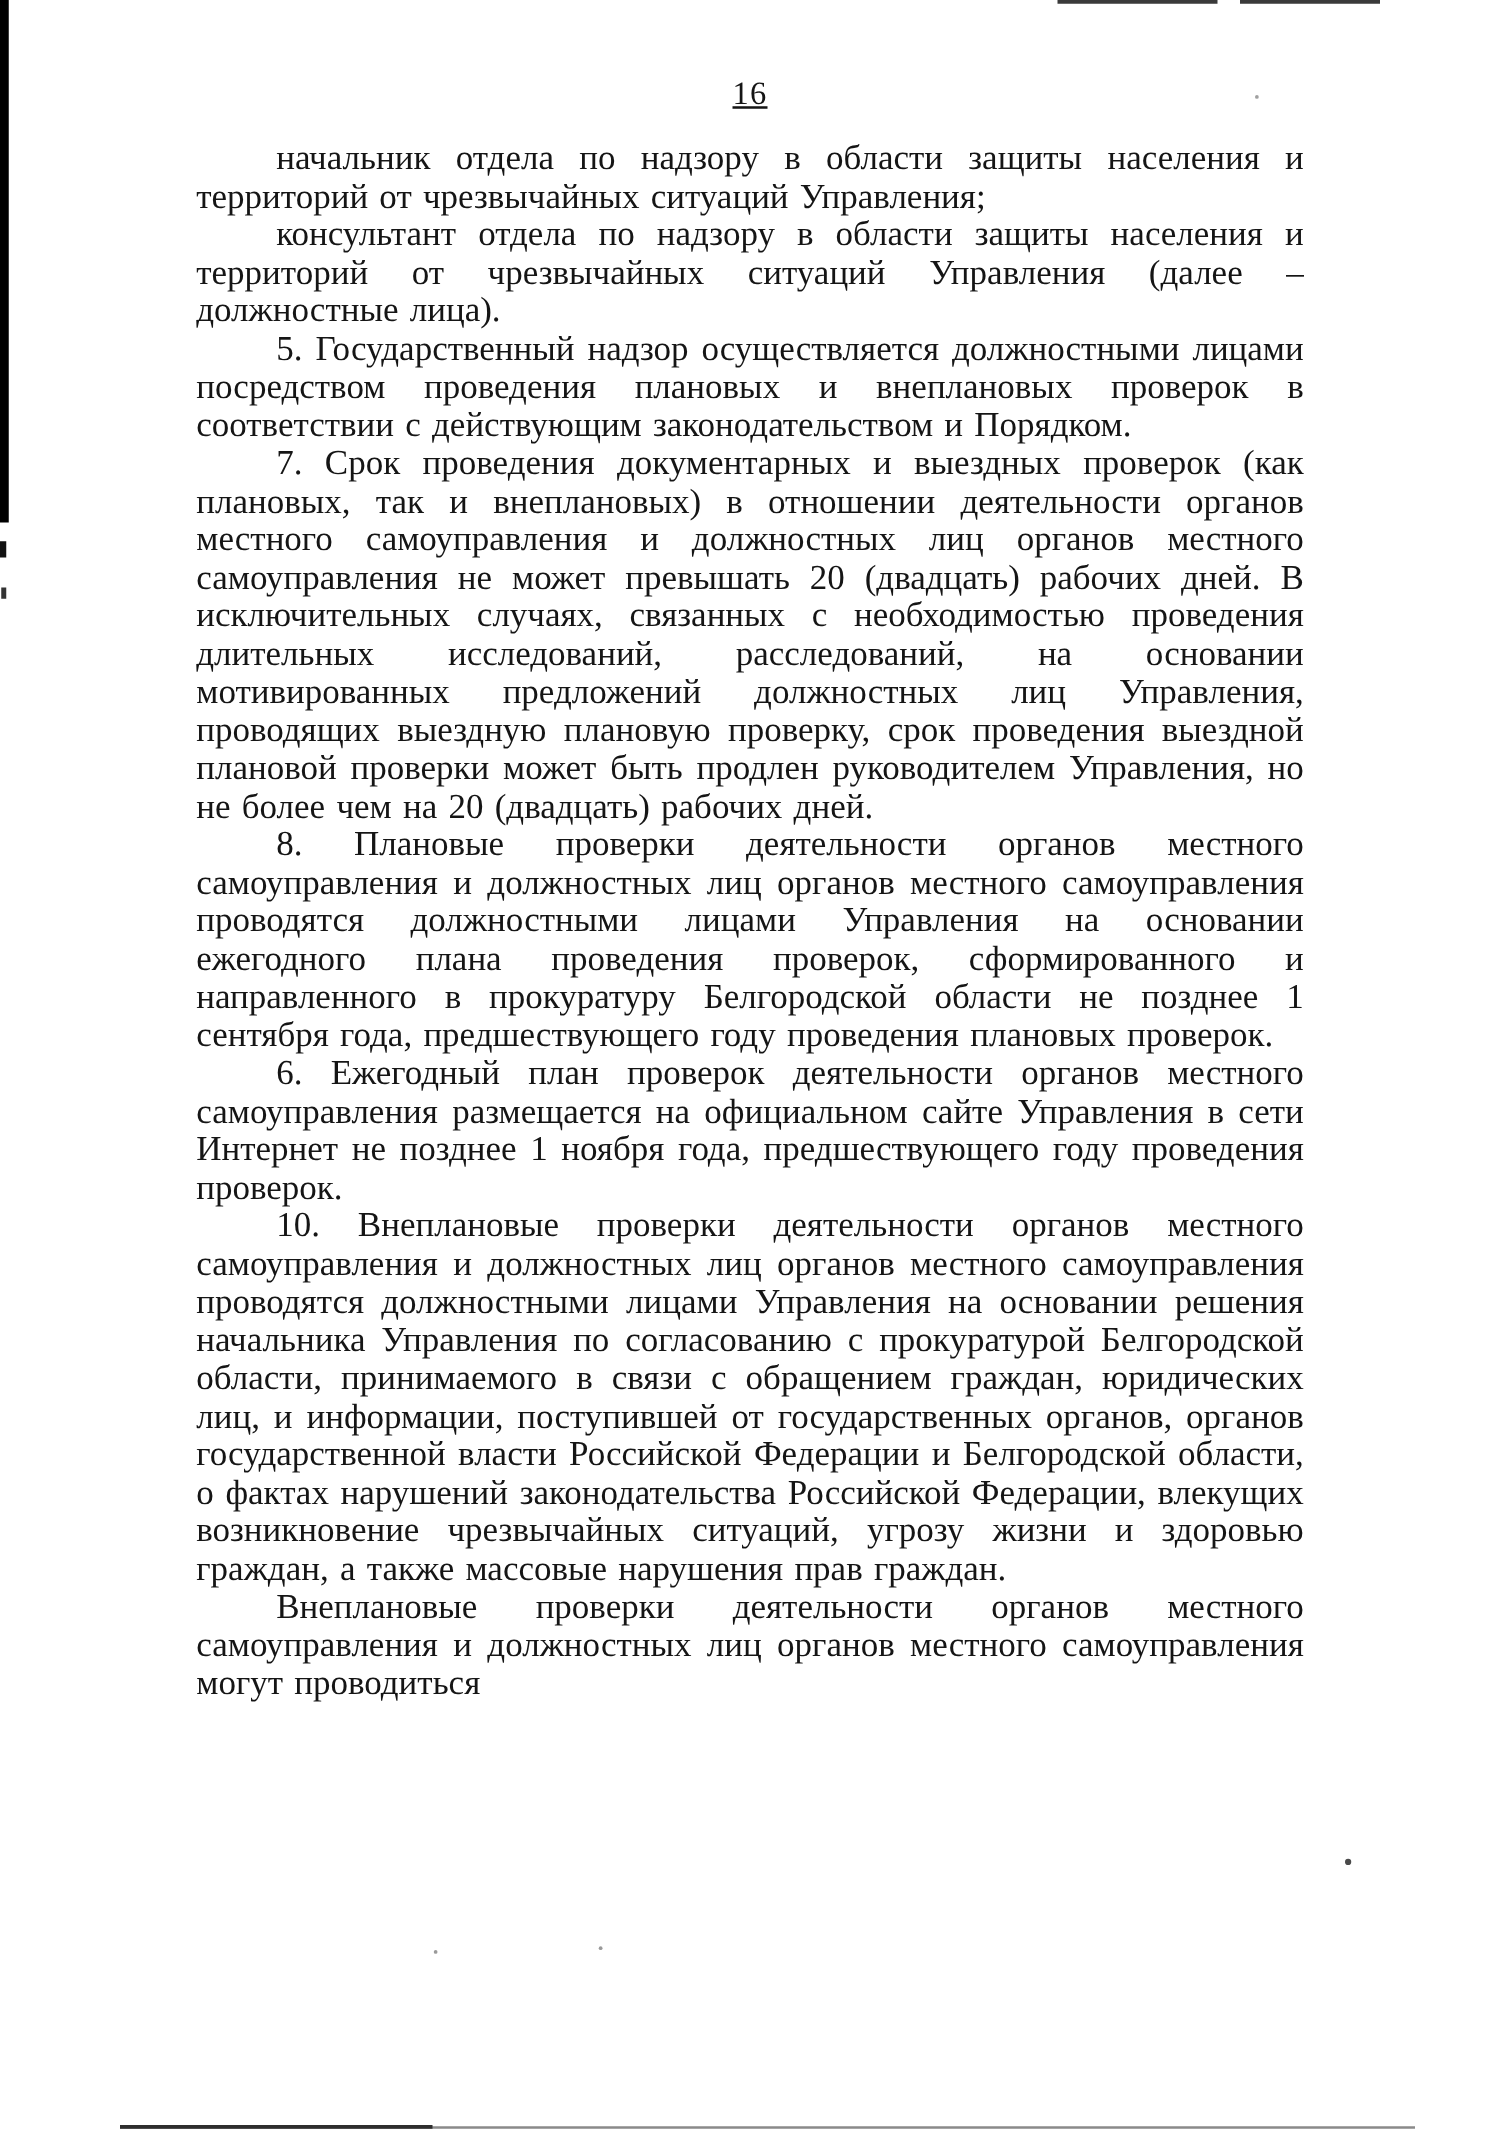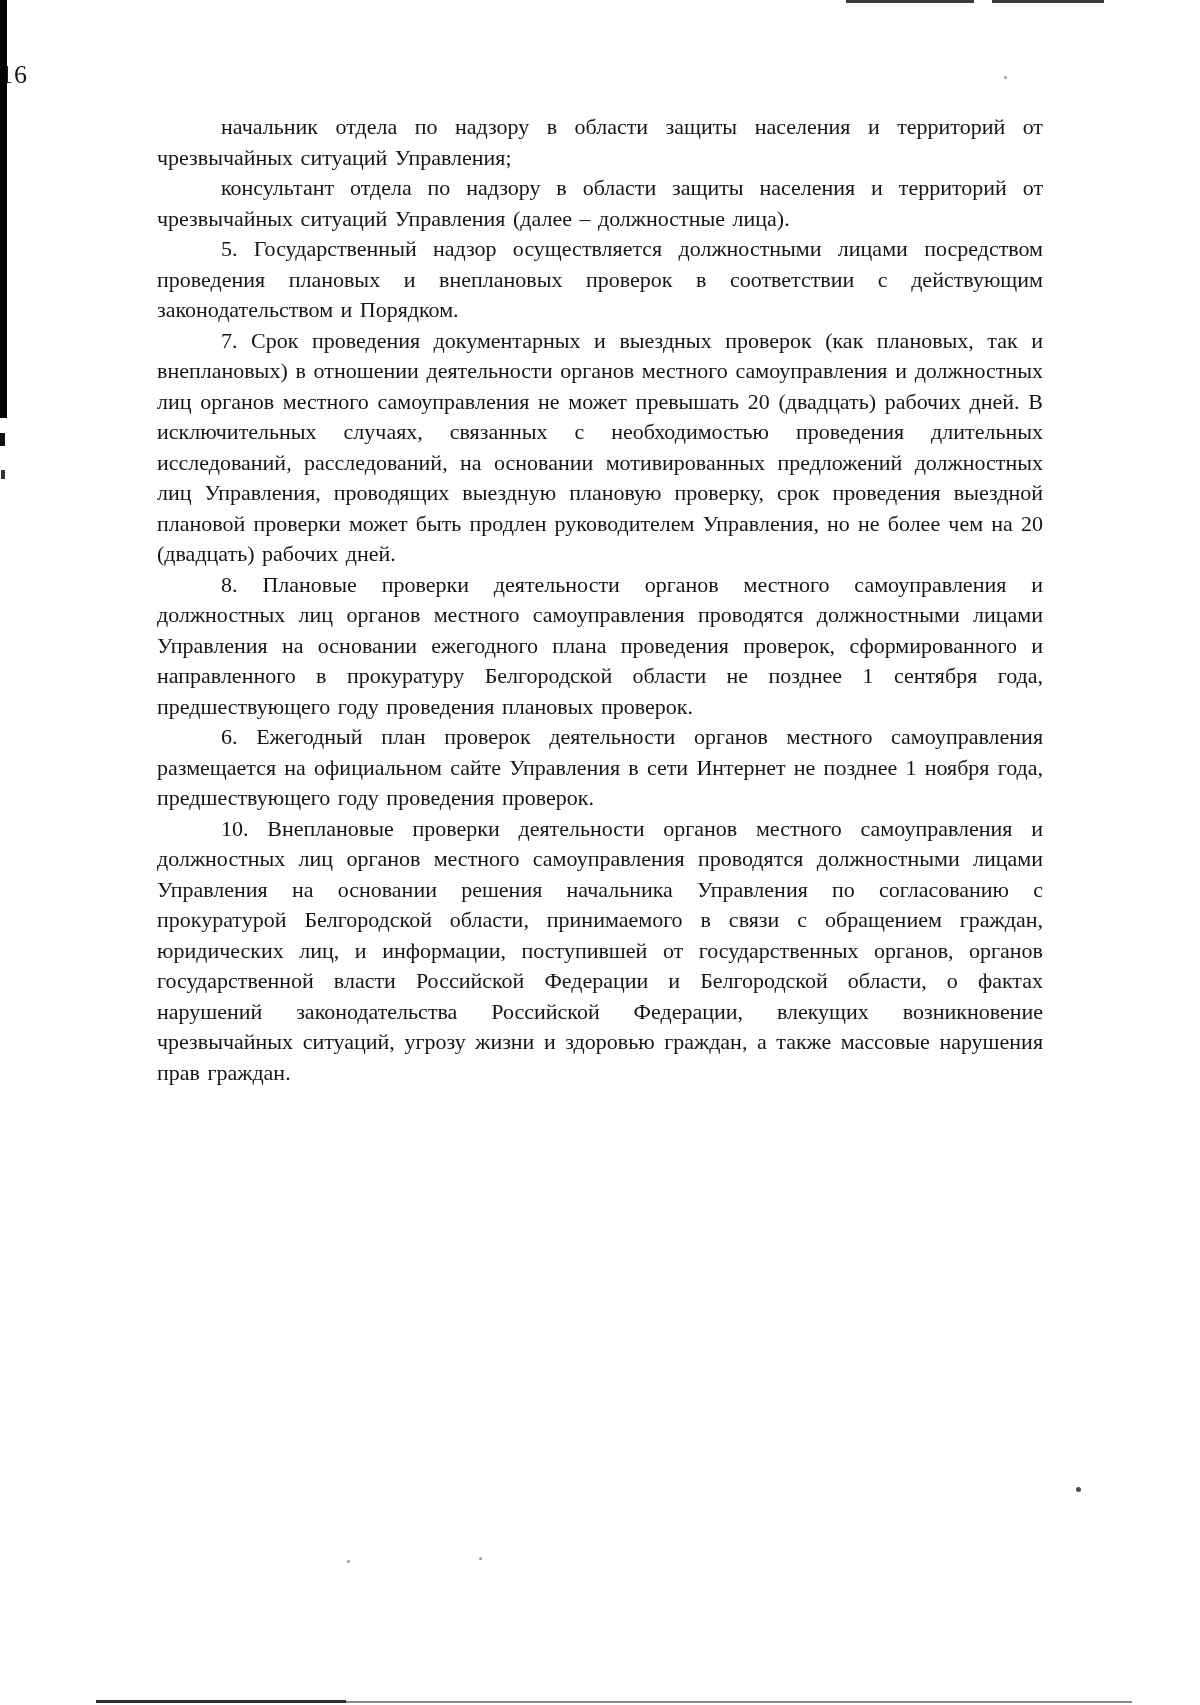--- a/index.html
+++ b/index.html
@@ -14,30 +14,31 @@
     background: #ffffff;
     overflow: hidden;
     font-family: "Liberation Serif", "DejaVu Serif", serif;
     color: #151515;
   }
   .page-number {
     position: absolute;
     top: 60px;
     left: 0;
     width: 100%;
-    text-align: left;
+    text-align: center;
     font-size: 26px;
     letter-spacing: 1px;
+    text-decoration: underline;
   }
   .content {
     position: absolute;
     top: 112px;
     left: 157px;
     width: 886px;
-    font-size: 22px;
+    font-size: 28px;
     line-height: 30.5px;
     text-align: justify;
     text-align-last: left;
     word-spacing: 2px;
   }
   .content p {
     margin: 0;
     padding: 0;
     text-indent: 64px;
   }
@@ -66,20 +67,21 @@
   <div class="page-number">16</div>
 
   <div class="content">
     <p class="para">начальник отдела по надзору в области защиты населения и территорий от чрезвычайных ситуаций Управления;</p>
     <p class="para">консультант отдела по надзору в области защиты населения и территорий от чрезвычайных ситуаций Управления (далее – должностные лица).</p>
     <p class="para">5. Государственный надзор осуществляется должностными лицами посредством проведения плановых и внеплановых проверок в соответствии с действующим законодательством и Порядком.</p>
     <p class="para">7. Срок проведения документарных и выездных проверок (как плановых, так и внеплановых) в отношении деятельности органов местного самоуправления и должностных лиц органов местного самоуправления не может превышать 20 (двадцать) рабочих дней. В исключительных случаях, связанных с необходимостью проведения длительных исследований, расследований, на основании мотивированных предложений должностных лиц Управления, проводящих выездную плановую проверку, срок проведения выездной плановой проверки может быть продлен руководителем Управления, но не более чем на 20 (двадцать) рабочих дней.</p>
     <p class="para">8. Плановые проверки деятельности органов местного самоуправления и должностных лиц органов местного самоуправления проводятся должностными лицами Управления на основании ежегодного плана проведения проверок, сформированного и направленного в прокуратуру Белгородской области не позднее 1 сентября года, предшествующего году проведения плановых проверок.</p>
     <p class="para">6. Ежегодный план проверок деятельности органов местного самоуправления размещается на официальном сайте Управления в сети Интернет не позднее 1 ноября года, предшествующего году проведения проверок.</p>
     <p class="para">10. Внеплановые проверки деятельности органов местного самоуправления и должностных лиц органов местного самоуправления проводятся должностными лицами Управления на основании решения начальника Управления по согласованию с прокуратурой Белгородской области, принимаемого в связи с обращением граждан, юридических лиц, и информации, поступившей от государственных органов, органов государственной власти Российской Федерации и Белгородской области, о фактах нарушений законодательства Российской Федерации, влекущих возникновение чрезвычайных ситуаций, угрозу жизни и здоровью граждан, а также массовые нарушения прав граждан.</p>
+    <p class="para">Внеплановые проверки деятельности органов местного самоуправления и должностных лиц органов местного самоуправления могут проводиться</p>
   </div>
 
   <div class="artifact a-left-bar"></div>
   <div class="artifact a-left-tick1"></div>
   <div class="artifact a-left-tick2"></div>
   <div class="artifact a-top-dash1"></div>
   <div class="artifact a-top-dash2"></div>
   <div class="artifact a-bottom-line"></div>
   <div class="artifact a-bottom-dark"></div>
   <div class="artifact a-dot-right"></div>

